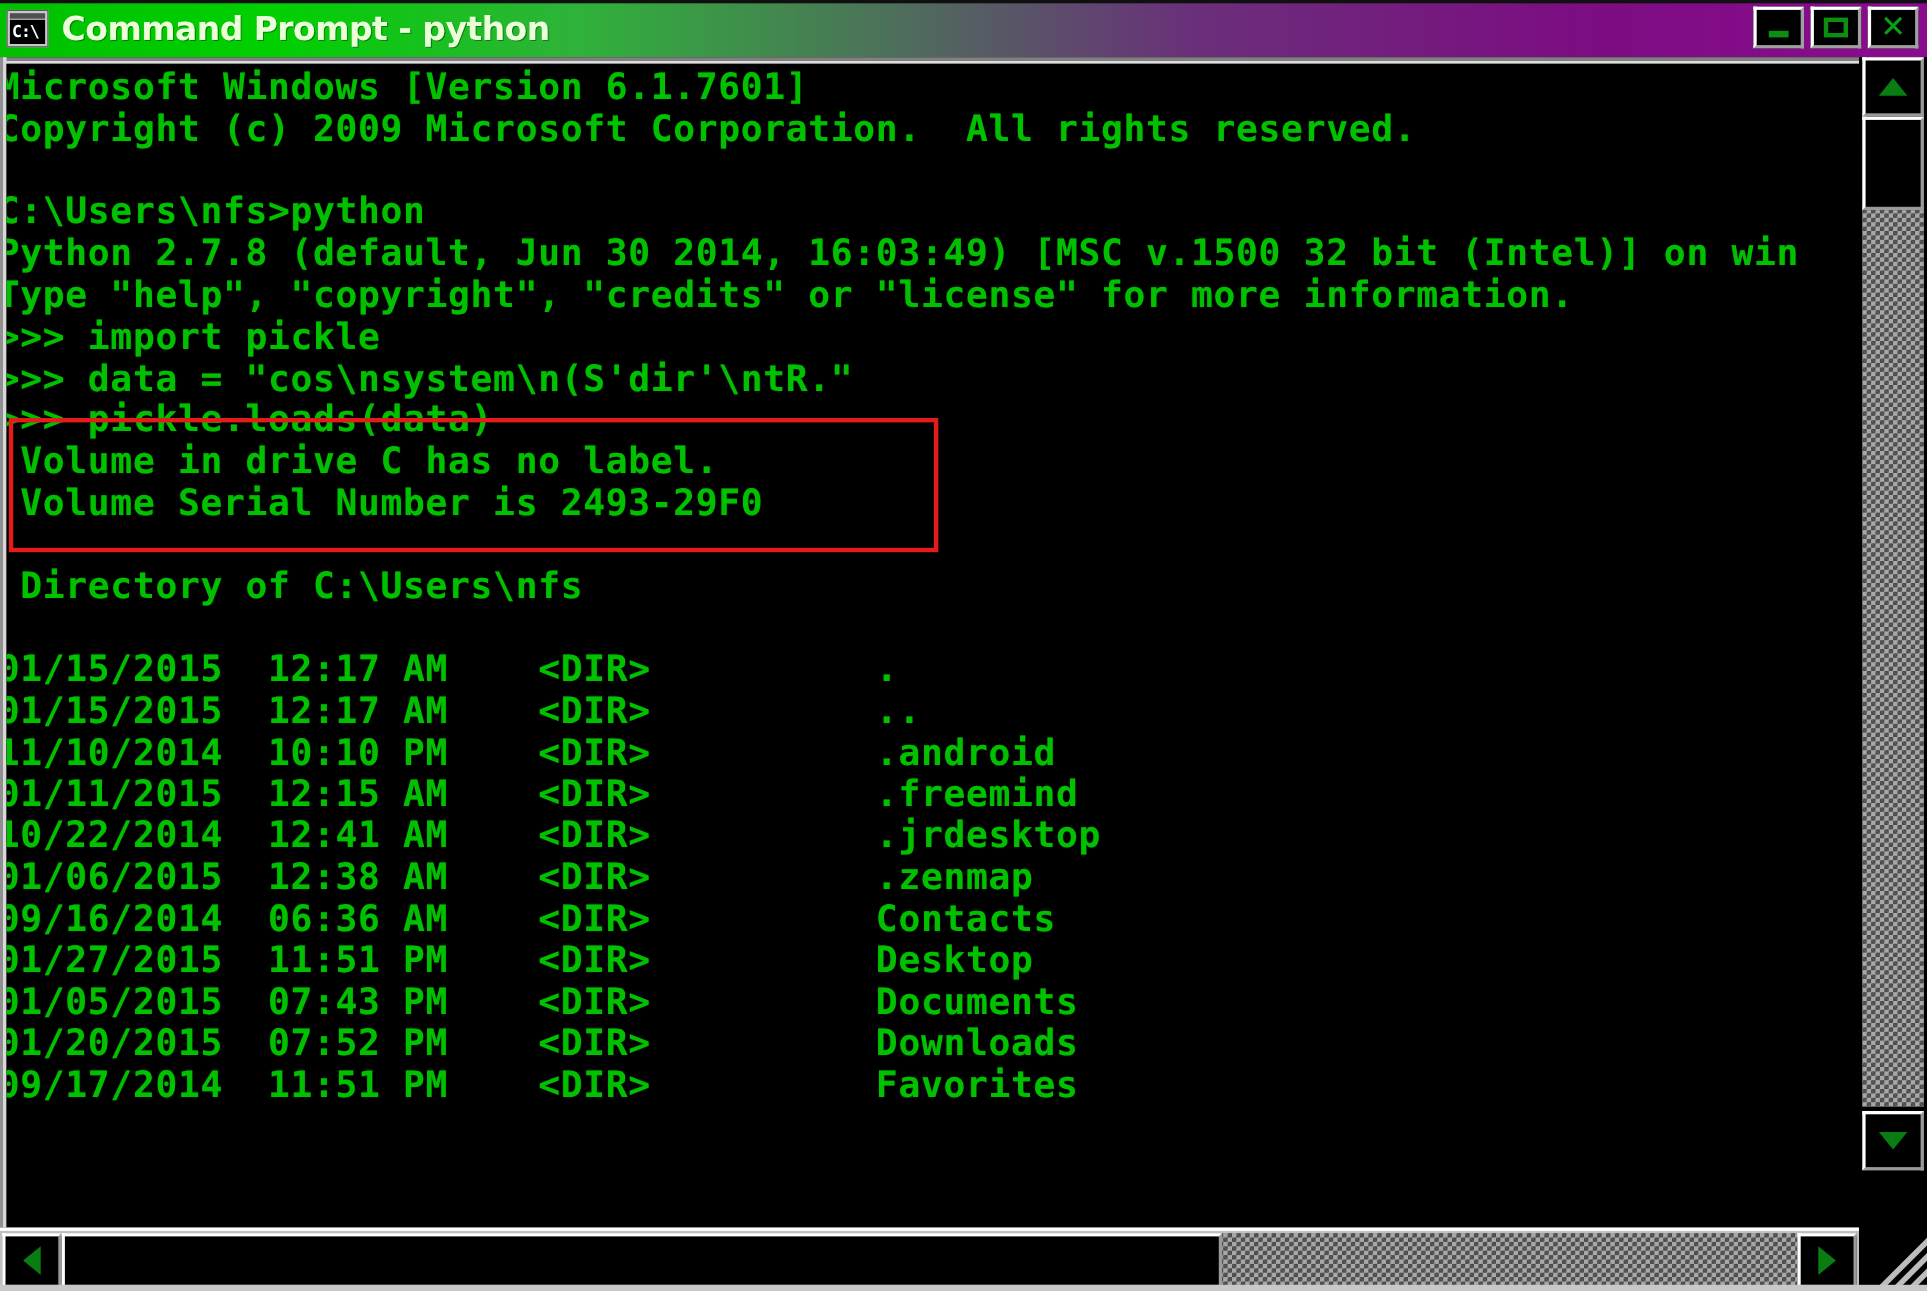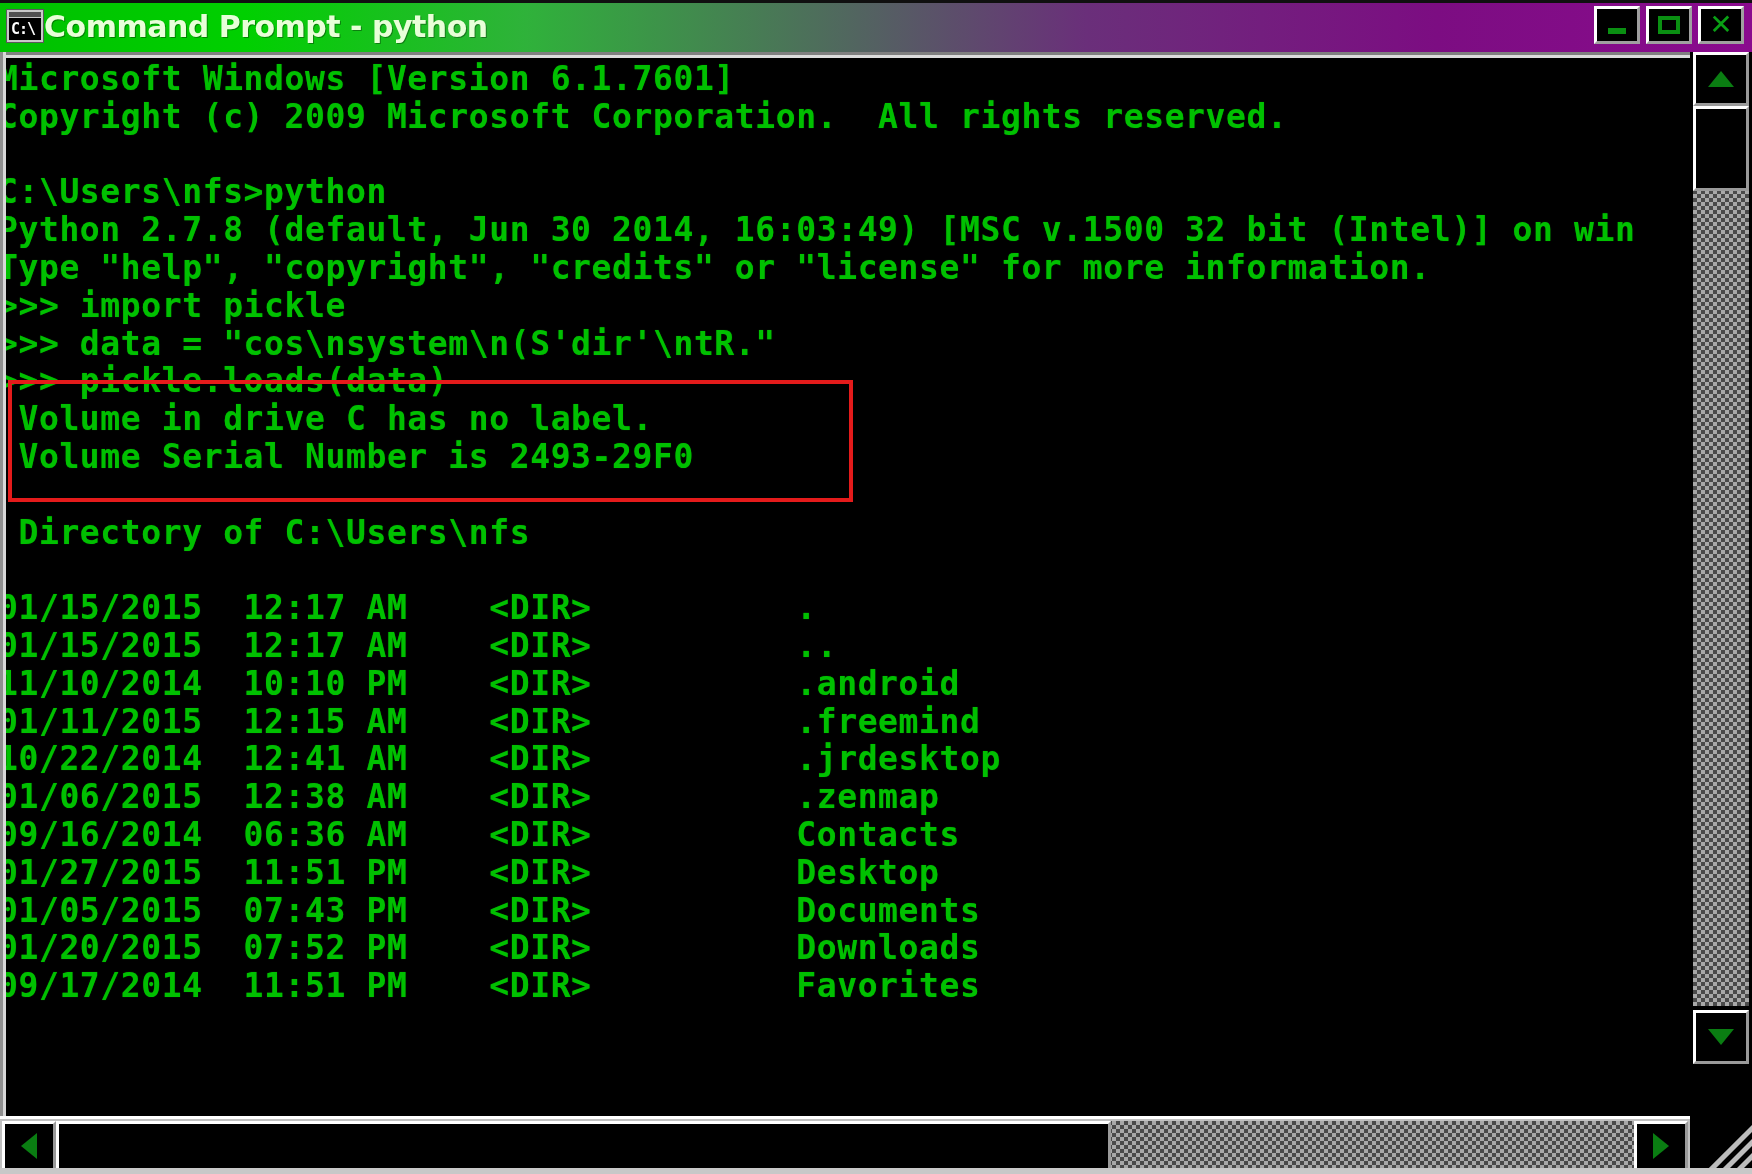--- a/index.html
+++ b/index.html
@@ -69,20 +69,21 @@
     font-weight: bold;
     overflow: hidden;
   }
   #title-icon .icon-bar {
     position: absolute;
     left: 2px; top: 2px; right: 2px;
     height: 5px;
     background: #505050;
   }
   #title-text {
+    margin-left: 12px;
     color: #e8ffd8;
     font-family: "DejaVu Sans", "Liberation Sans", sans-serif;
     font-weight: bold;
     font-size: 30px;
     letter-spacing: -0.5px;
     white-space: nowrap;
     text-shadow: 1px 1px 0 rgba(0,0,0,0.35);
   }
 
   

